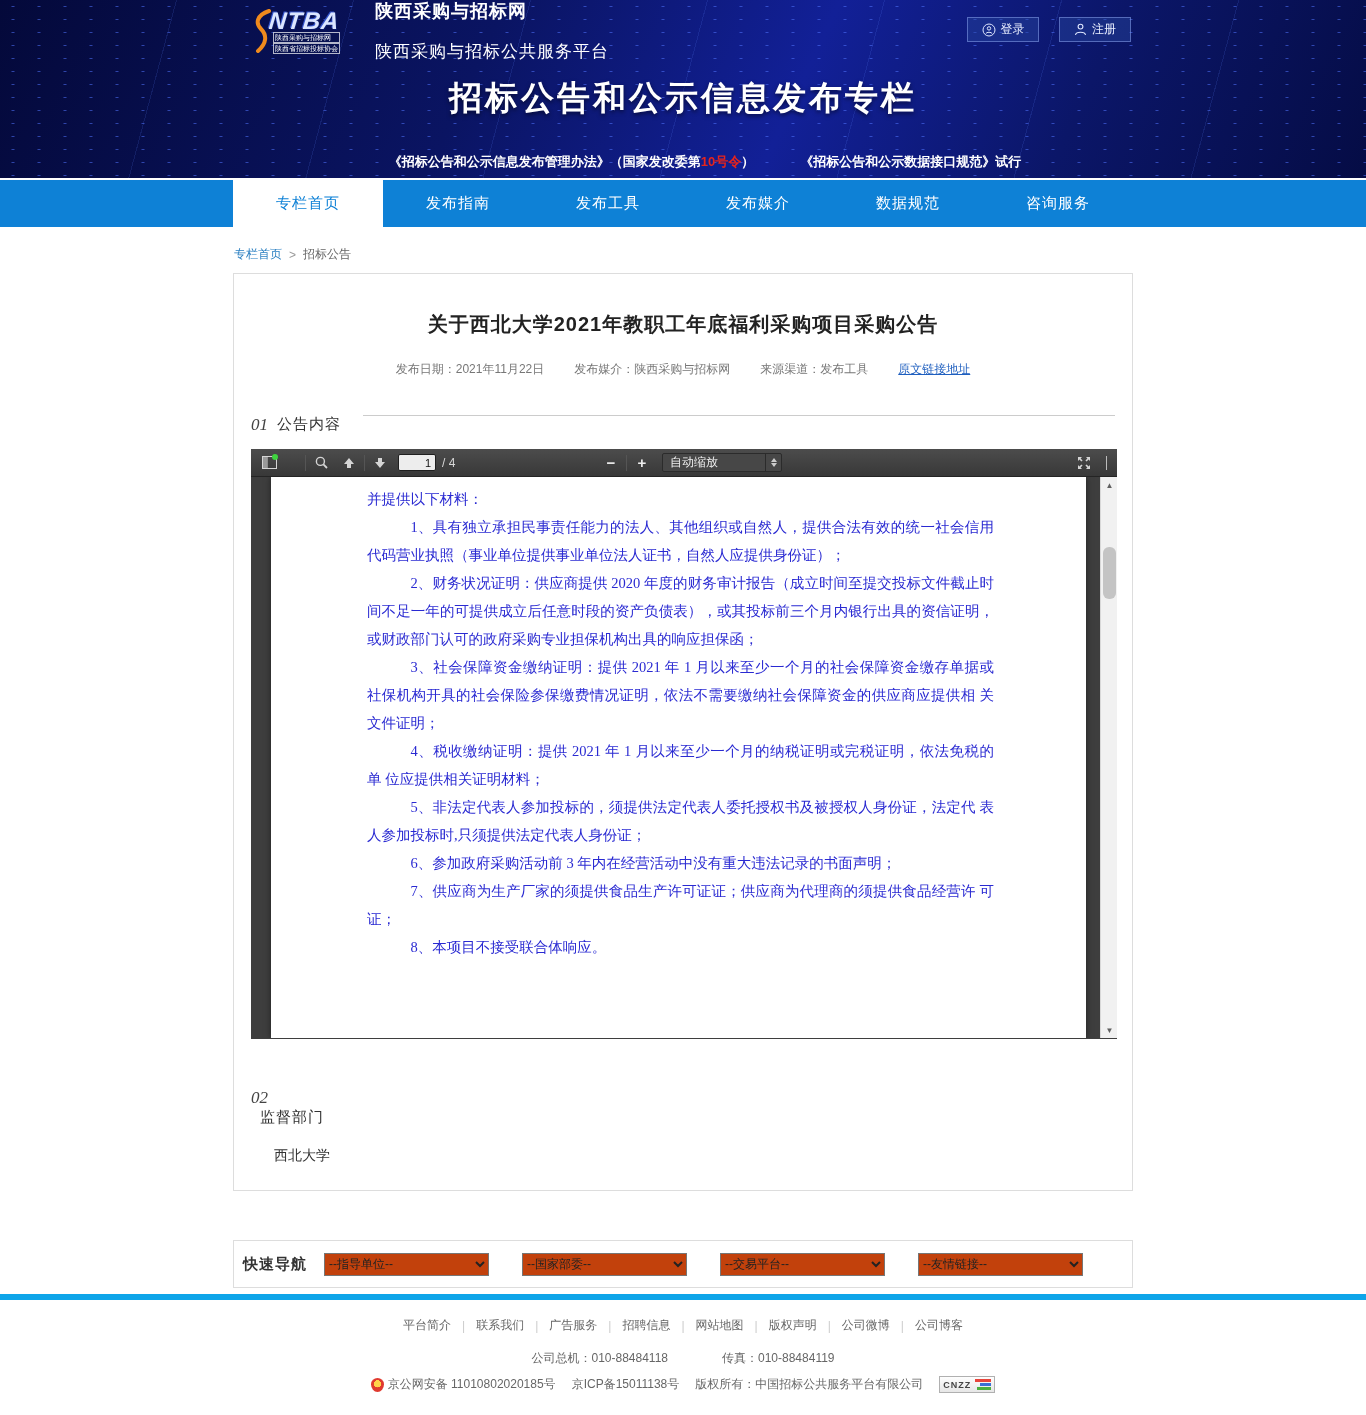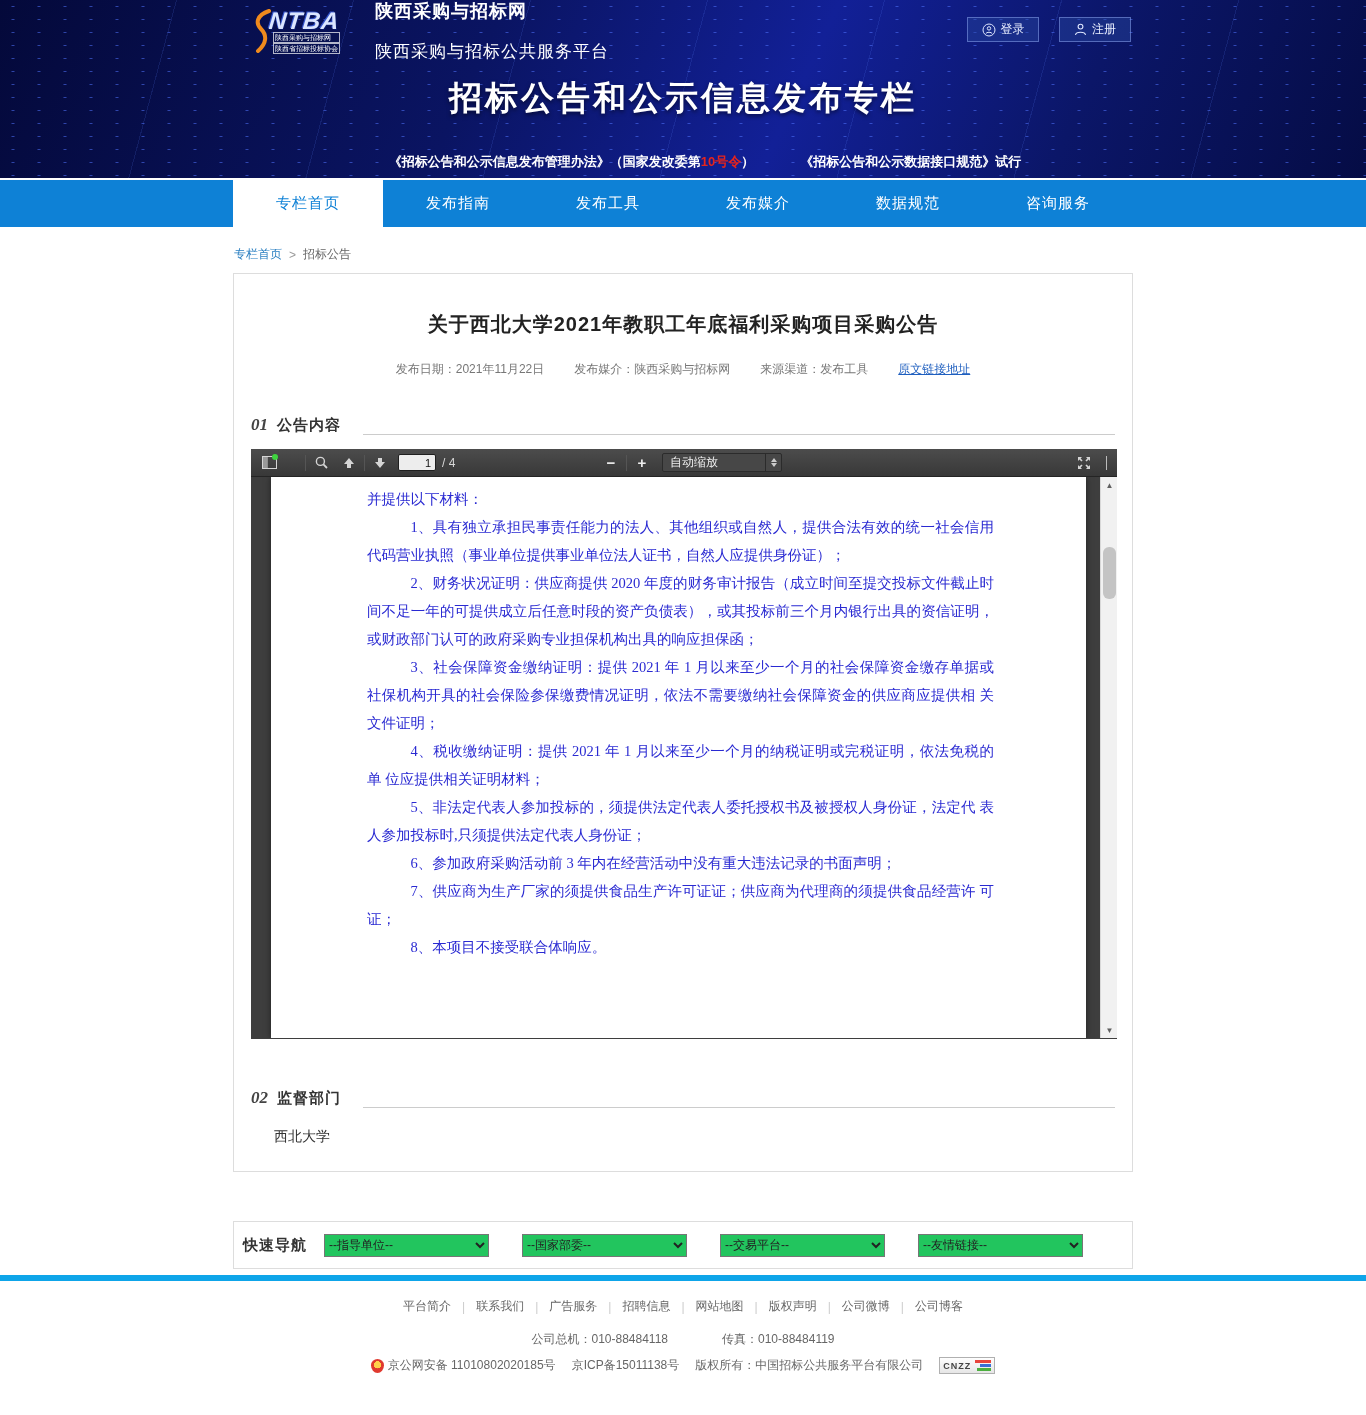--- a/index.html
+++ b/index.html
@@ -68,21 +68,21 @@
     width:900px; margin:10px 0 0 233px; border:1px solid #ddd; background:#fff;
     padding:0 17px 17px 17px;
   }
   .article-title { text-align:center; font-size:20px; font-weight:bold; color:#222; padding-top:37px; letter-spacing:1px; }
   .article-meta {
     display:flex; justify-content:center; gap:30px; margin-top:23px;
     font-size:12px; color:#777;
   }
   .article-meta .origin { color:#1f5fbf; text-decoration:underline; cursor:pointer; }
 
-  .section-header { display:flex; align-items:flex-end; margin-top:37px;font-weight:bold; }
+  .section-header { display:flex; align-items:flex-start; margin-top:37px; }
   .section-num { font-family:"Liberation Serif","DejaVu Serif",serif; font-style:italic; font-size:17px; color:#444; }
   .section-title { font-size:15px; color:#333; margin-left:9px; letter-spacing:1px; }
   .section-line { flex:1; height:1px; background:#ccc; margin-left:22px; }
 
   
   .pdf-viewer { margin-top:14px; width:866px; height:590px; border:0; position:relative; background:#3e3e3e; }
   .pdf-toolbar {
     height:28px; background:linear-gradient(#4c4c4c,#383838); border-bottom:1px solid #242424;
     display:flex; align-items:center; position:relative; padding:0 6px;
   }
@@ -120,31 +120,31 @@
   .pdf-text p.indent { text-indent:3em; }
   .pdf-scrollbar {
     position:absolute; right:0; top:0; width:17px; height:561px; background:#f1f1f1;
     border-left:1px solid #d8d8d8;
   }
   .sb-arrow { width:17px; height:16px; display:flex; align-items:center; justify-content:center; cursor:pointer; color:#606060; font-size:8px; }
   .sb-arrow.bottom { position:absolute; bottom:0; }
   .sb-thumb { position:absolute; top:70px; left:2px; width:13px; height:52px; background:#c4c4c4; border-radius:6px; cursor:pointer; }
 
   .supervisor { margin:20px 0 8px 23px; font-size:14px; color:#333; }
-  .sec2 { margin-top:49px; }
+  .sec2 { margin-top:49px;flex-direction:column; }
 
   
   .quicknav {
     width:900px; margin:49px 4px 0 233px; border:1px solid #ddd; height:48px;
     display:flex; align-items:center; padding-left:9px;
   }
   .quicknav-label { font-size:15px; font-weight:bold; color:#333; letter-spacing:1px; }
   .quicknav select {
     width:165px; height:23px; margin-left:33px; font-size:12px; color:#222;
-    border:1px solid #767676; background:#22c55e;
+    border:1px solid #767676; background:#c2410c;
   }
   .quicknav select:first-of-type { margin-left:17px; }
 
   
   .footer { margin-top:6px; border-top:6px solid #0ea5e9; padding-top:17px; }
   .footer-links { display:flex; justify-content:center; align-items:center; font-size:12px; color:#666; }
   .footer-links .lnk { cursor:pointer; }
   .footer-links .sep { color:#ccc; margin:0 11px; }
   .footer-contact { display:flex; justify-content:center; gap:54px; font-size:12px; color:#666; margin-top:16px; }
   .footer-legal { display:flex; justify-content:center; align-items:center; gap:16px; font-size:12px; color:#666; margin-top:9px; }

